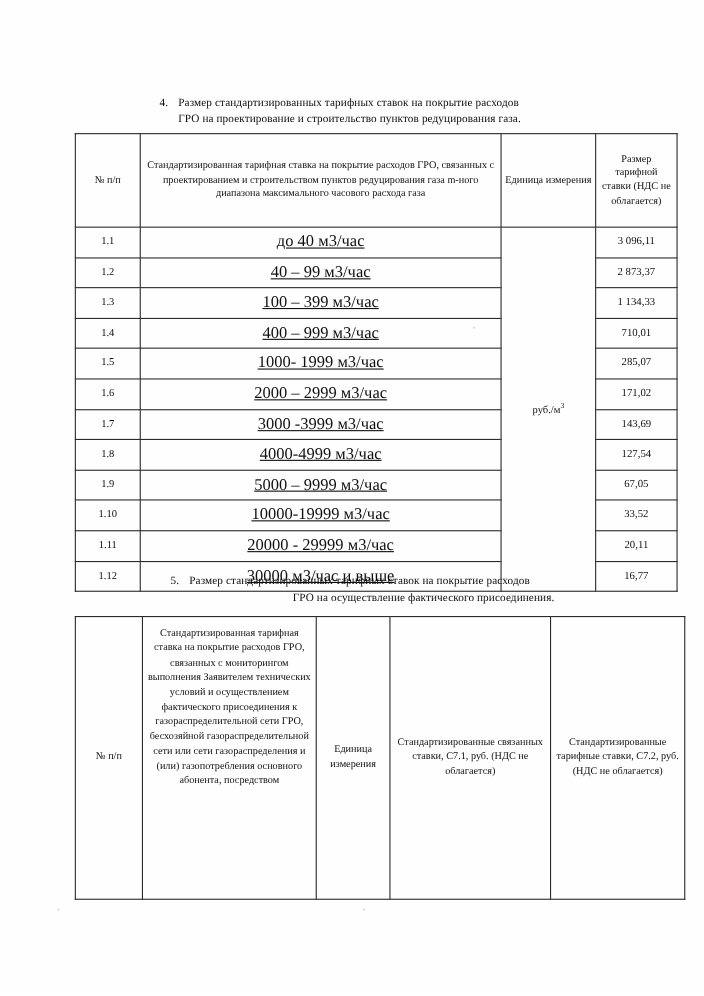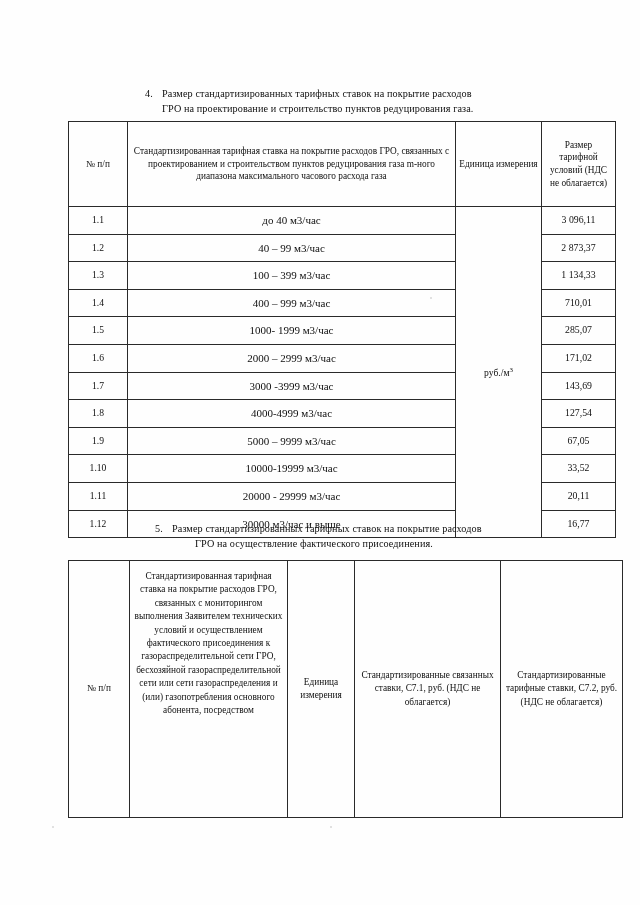--- a/index.html
+++ b/index.html
@@ -42,21 +42,21 @@
   }
   .section-heading .line2 {
     display: block;
     margin-left: 17px;
   }
 
   #heading-4 { left: 145px; top: 86px; width: 420px; }
   #heading-4 .line2 { }
 
   #heading-5 { left: 155px; top: 521px; width: 420px; }
-  #heading-5 .line2 { margin-left: 40px; }
+  #heading-5 .line2 { margin-left: 40px; text-align: center; }
 
   
   table.doc-table {
     position: absolute;
     border-collapse: collapse;
     table-layout: fixed;
     font-size: 9.4px;
     line-height: 12.4px;
     color: #0f0f0f;
   }
@@ -82,21 +82,21 @@
   #table-rates thead th {
     height: 80px;
     font-size: 9.3px;
     line-height: 12.6px;
   }
   #table-rates tbody td {
     height: 22.6px;
     font-size: 9.8px;
   }
   #table-rates tbody td.num  { font-size: 9.6px; }
-  #table-rates tbody td.desc { font-size: 11px; }
+  #table-rates tbody td.desc { font-size: 15px; text-decoration: underline; }
   #table-rates tbody td.rate { font-size: 9.8px; }
   #table-rates td.unit-merged {
     font-size: 9.6px;
   }
   .sup { font-size: 0.72em; vertical-align: super; }
 
   
   #table-connection {
     left: 68px;
     top: 560px;
@@ -135,21 +135,21 @@
     <span class="txt">Размер стандартизированных тарифных ставок на покрытие расходов</span>
     <span class="line2">ГРО на проектирование и строительство пунктов редуцирования газа.</span>
   </div>
 
   <table class="doc-table" id="table-rates">
     <thead>
       <tr>
         <th class="c-no">№ п/п</th>
         <th class="c-desc">Стандартизированная тарифная ставка на покрытие расходов ГРО, связанных с проектированием и строительством пунктов редуцирования газа m-ного диапазона максимального часового расхода газа</th>
         <th class="c-unit">Единица измерения</th>
-        <th class="c-rate">Размер тарифной условий (НДС не облагается)</th>
+        <th class="c-rate">Размер тарифной ставки (НДС не облагается)</th>
       </tr>
     </thead>
     <tbody>
         <tr>
           <td class="num">1.1</td>
           <td class="desc">до 40 м3/час</td>
           <td class="unit-merged" rowspan="12"><span>руб./м</span><span class="sup">3</span></td>
           <td class="rate">3 096,11</td>
         </tr>
         <tr>

